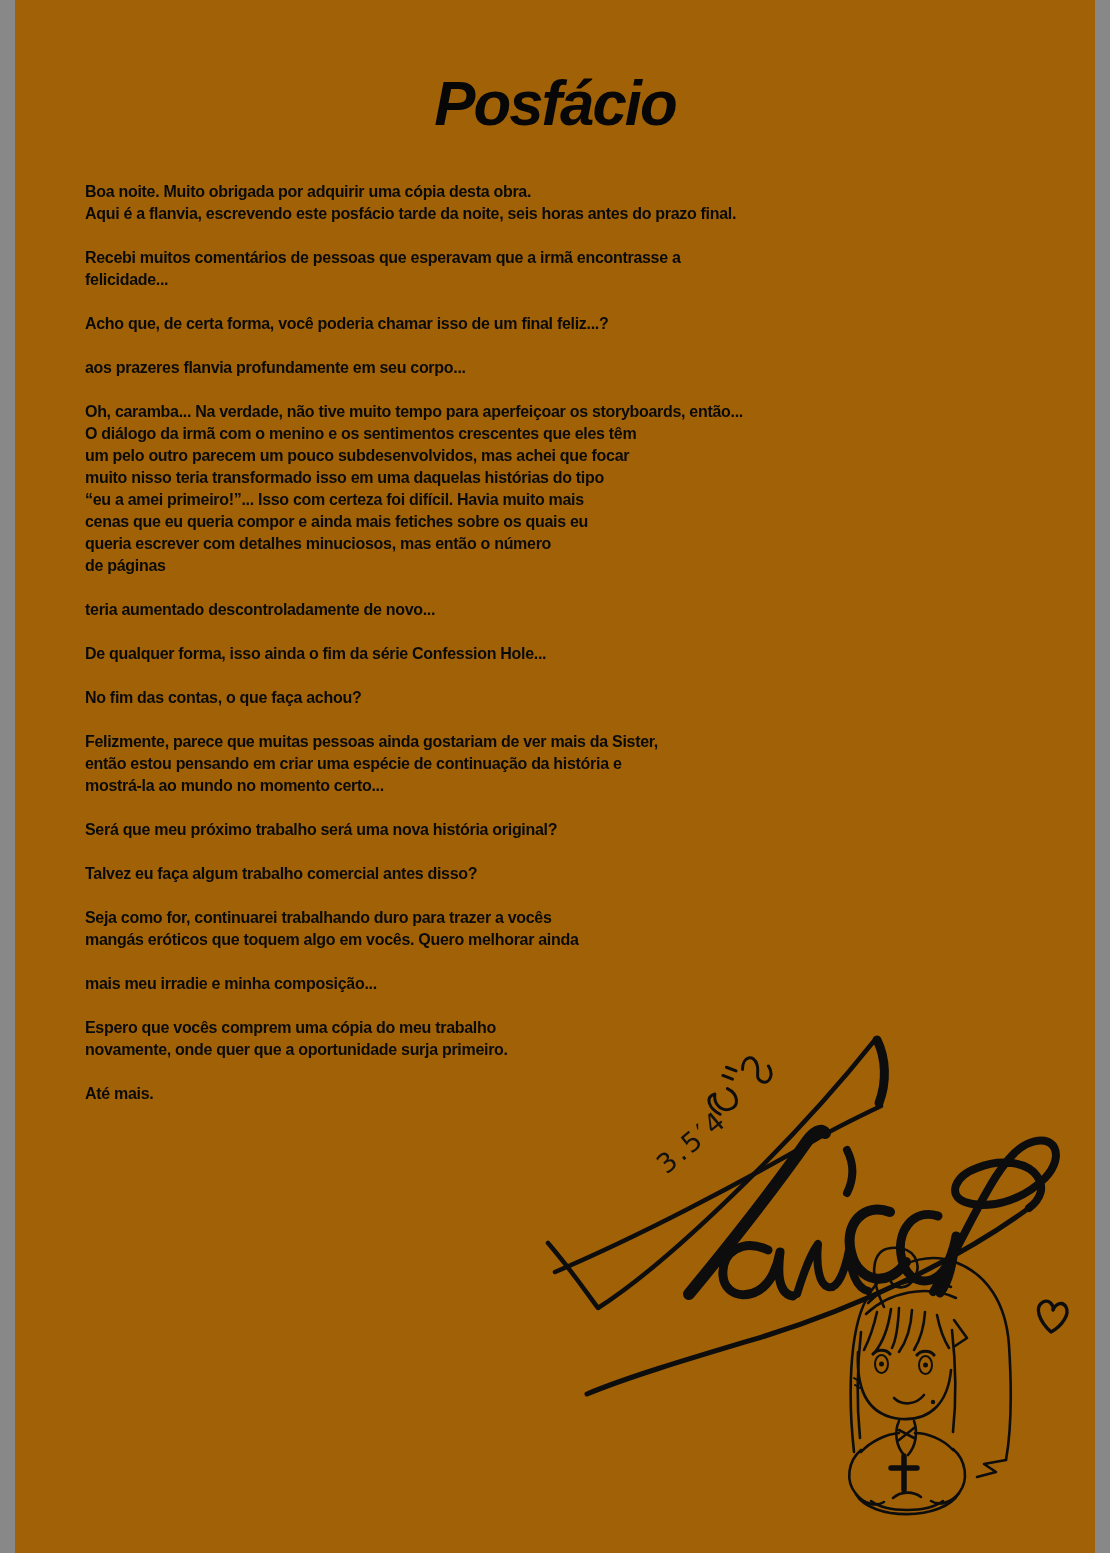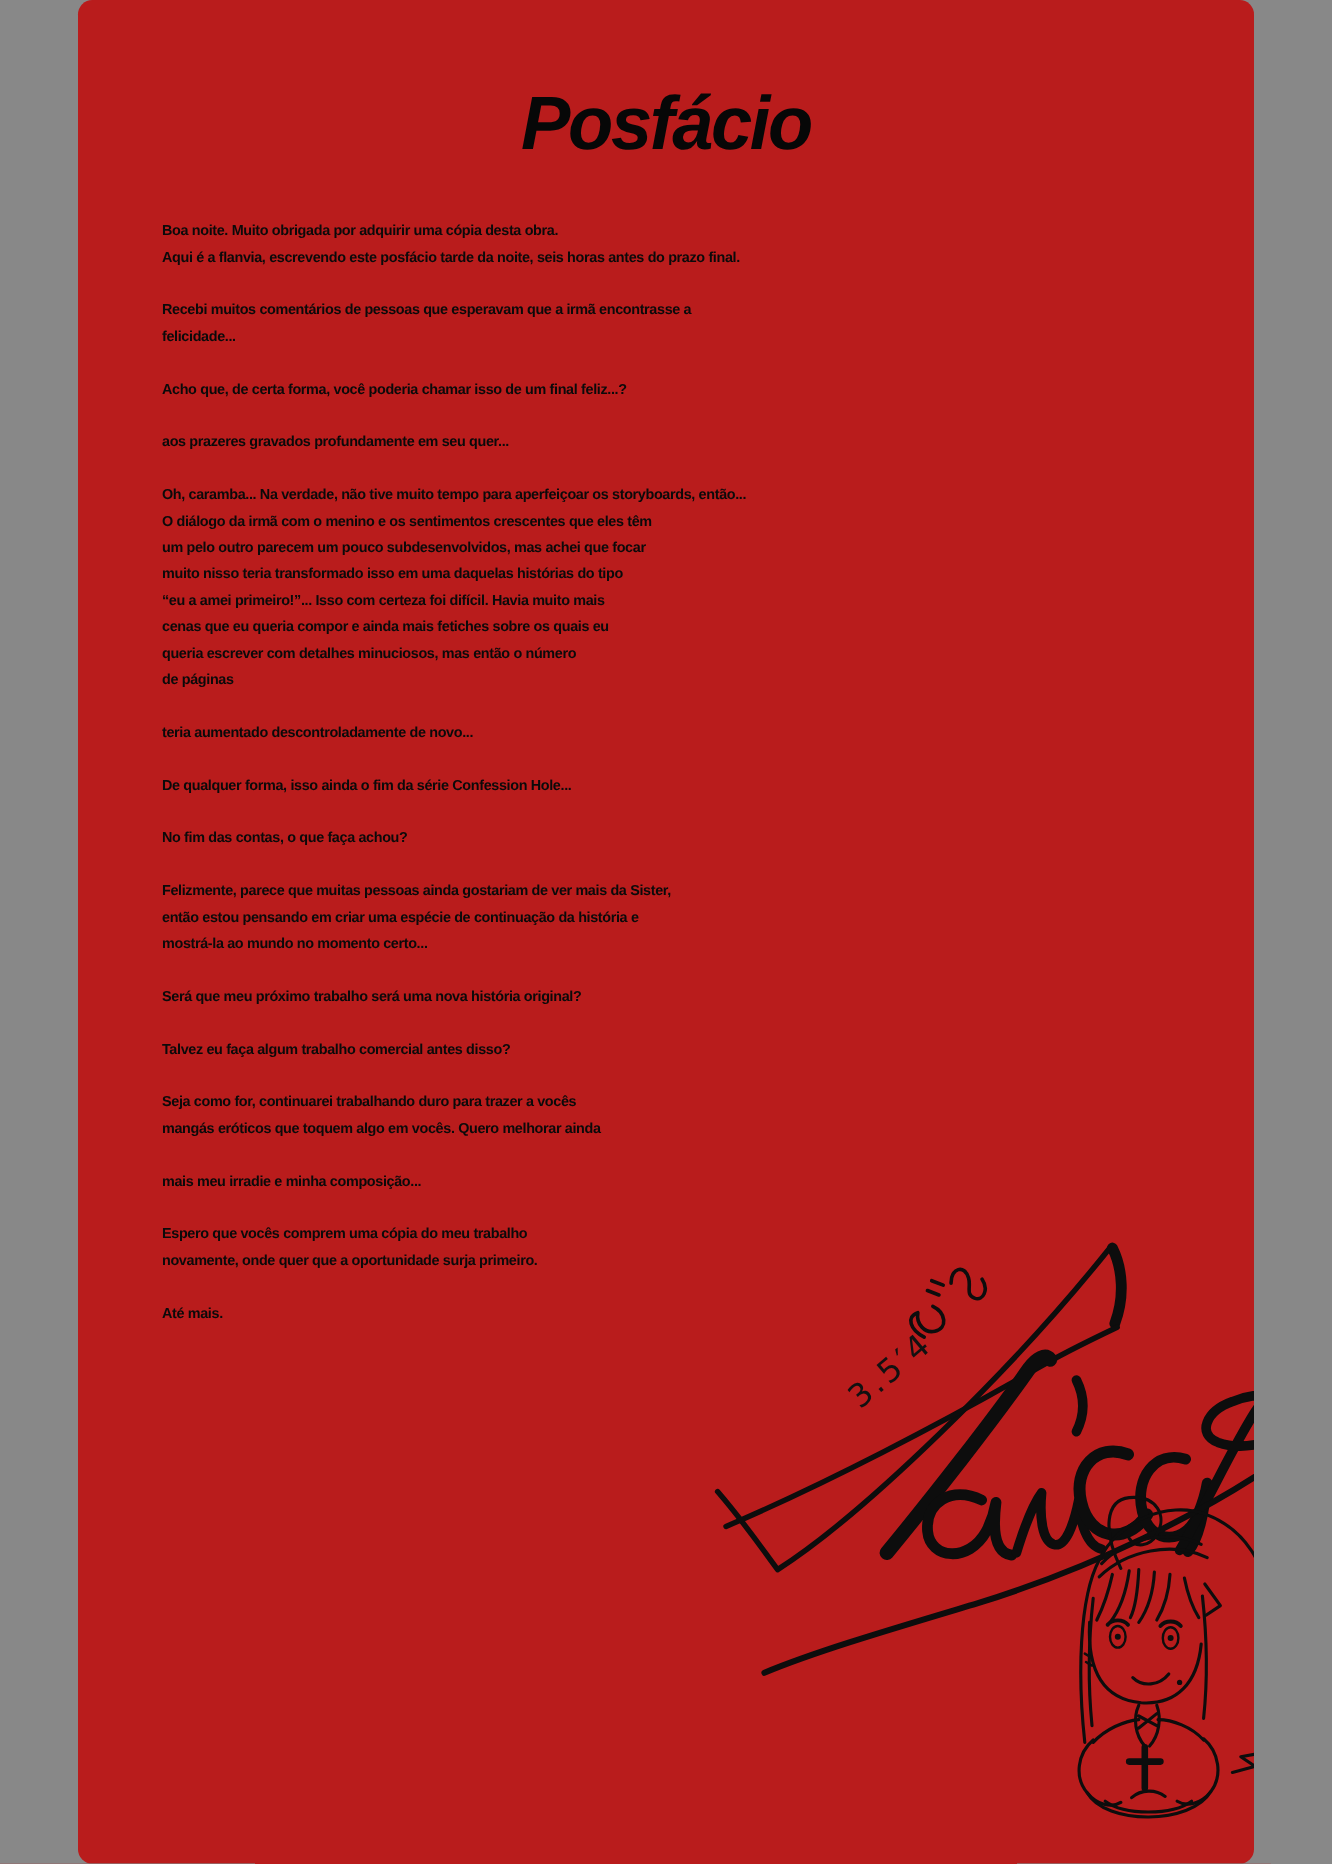--- a/index.html
+++ b/index.html
@@ -1,24 +1,23 @@
 <!DOCTYPE html>
 <html><head>
 <meta charset="utf-8">
 <style>
   html,body{margin:0;padding:0;background:#888;}
   .page{
     position:relative;
-    width:980px;height:1553px;
+    width:1080px;height:1553px;
     margin:0 auto;
-    background:#b91c1c;
+    background:#a16207;
     overflow:hidden;
     font-family:"Liberation Sans",sans-serif;
     color:#0a0a0a;
-    border-radius:12px;
   }
   .title{
     position:absolute;
     left:0;right:0;top:72px;
     margin:0;
     text-align:center;
     font-size:63px;
     line-height:1;
     font-weight:bold;
     font-style:italic;
@@ -26,21 +25,21 @@
     transform:scaleX(0.98);
     color:#070707;
   }
   .body-text{
     position:absolute;
     left:70px;top:181px;
     width:1010px;
   }
   .body-text p{
     margin:0 0 22px 0;
-    font-size:12px;
+    font-size:16px;
     font-weight:bold;
     line-height:22px;
     letter-spacing:-0.3px;
     white-space:nowrap;
     color:#0a0a0a;
   }
   .artwork{
     position:absolute;
     left:528px;top:1012px;
     width:584px;height:526px;
@@ -58,21 +57,21 @@
 <body>
 
 <div class="page">
 
   <h1 class="title">Posfácio</h1>
 
   <div class="body-text">
       <p>Boa noite. Muito obrigada por adquirir uma cópia desta obra.<br>Aqui é a flanvia, escrevendo este posfácio tarde da noite, seis horas antes do prazo final.</p>
       <p>Recebi muitos comentários de pessoas que esperavam que a irmã encontrasse a<br>felicidade...</p>
       <p>Acho que, de certa forma, você poderia chamar isso de um final feliz...?</p>
-      <p>aos prazeres gravados profundamente em seu quer...</p>
+      <p>aos prazeres flanvia profundamente em seu corpo...</p>
       <p>Oh, caramba... Na verdade, não tive muito tempo para aperfeiçoar os storyboards, então...<br>O diálogo da irmã com o menino e os sentimentos crescentes que eles têm<br>um pelo outro parecem um pouco subdesenvolvidos, mas achei que focar<br>muito nisso teria transformado isso em uma daquelas histórias do tipo<br>“eu a amei primeiro!”... Isso com certeza foi difícil. Havia muito mais<br>cenas que eu queria compor e ainda mais fetiches sobre os quais eu<br>queria escrever com detalhes minuciosos, mas então o número<br>de páginas</p>
       <p>teria aumentado descontroladamente de novo...</p>
       <p>De qualquer forma, isso ainda o fim da série Confession Hole...</p>
       <p>No fim das contas, o que faça achou?</p>
       <p>Felizmente, parece que muitas pessoas ainda gostariam de ver mais da Sister,<br>então estou pensando em criar uma espécie de continuação da história e<br>mostrá-la ao mundo no momento certo...</p>
       <p>Será que meu próximo trabalho será uma nova história original?</p>
       <p>Talvez eu faça algum trabalho comercial antes disso?</p>
       <p>Seja como for, continuarei trabalhando duro para trazer a vocês<br>mangás eróticos que toquem algo em vocês. Quero melhorar ainda</p>
       <p>mais meu irradie e minha composição...</p>
       <p>Espero que vocês comprem uma cópia do meu trabalho<br>novamente, onde quer que a oportunidade surja primeiro.</p>

